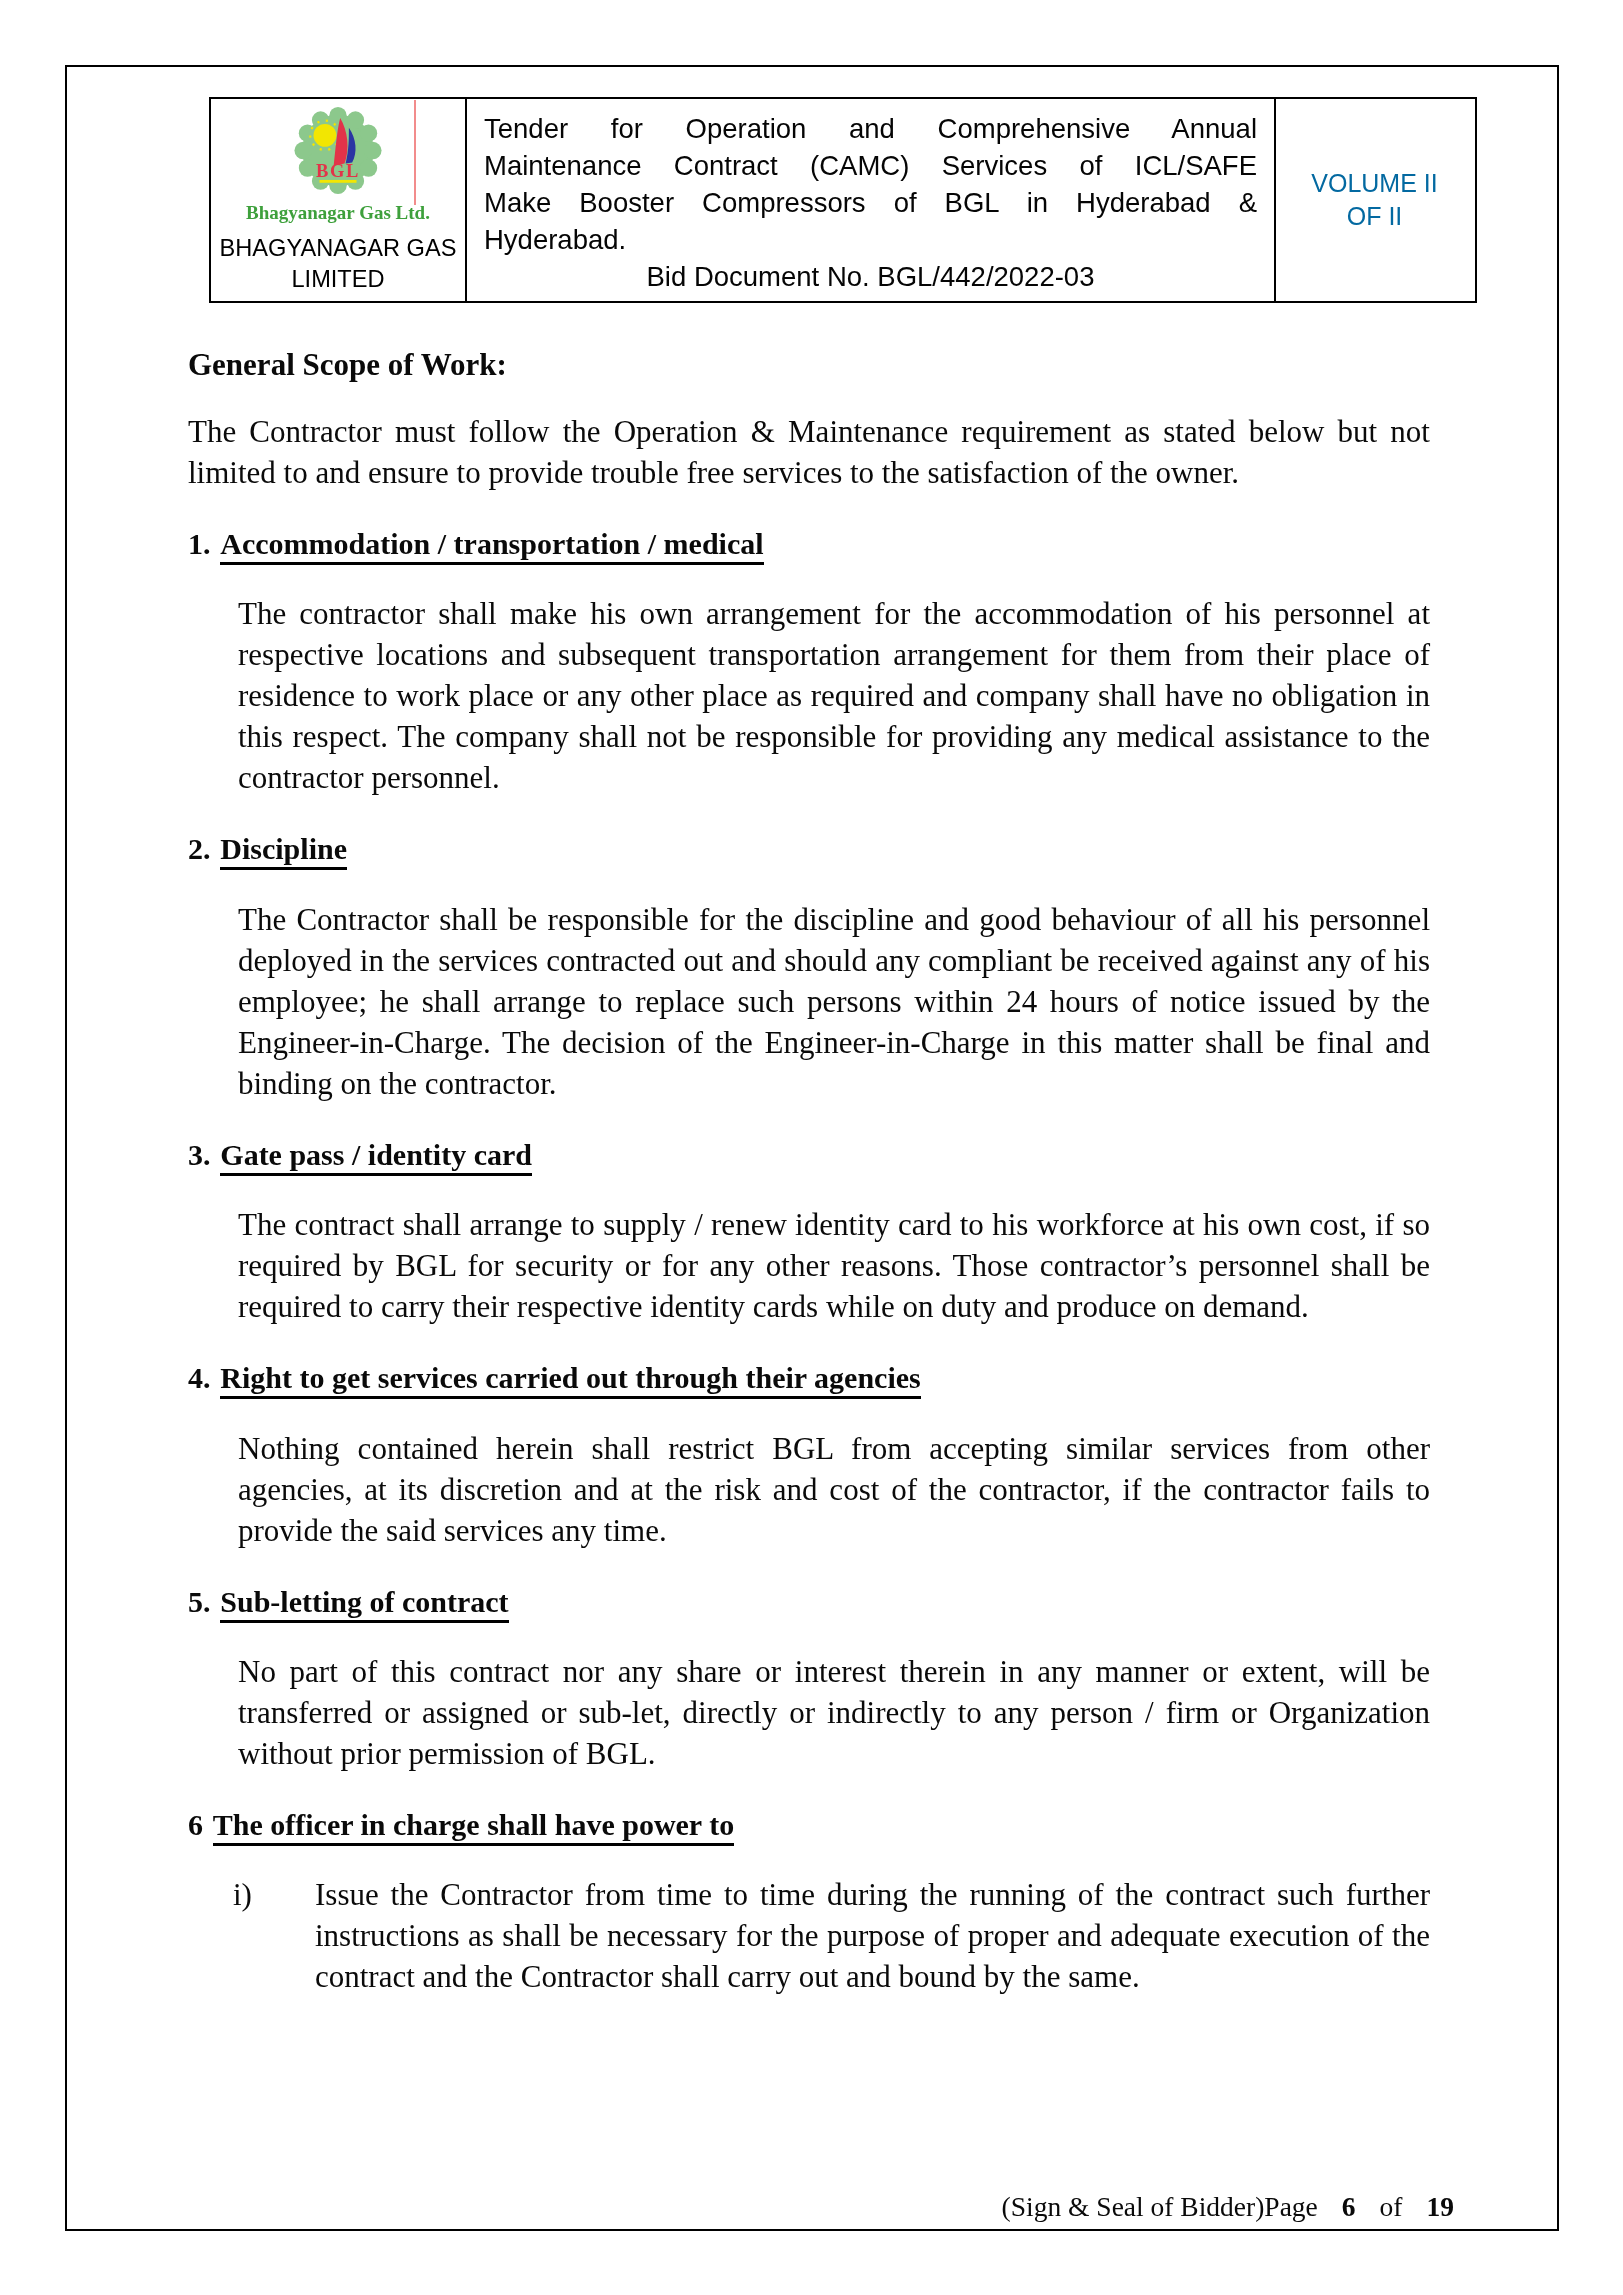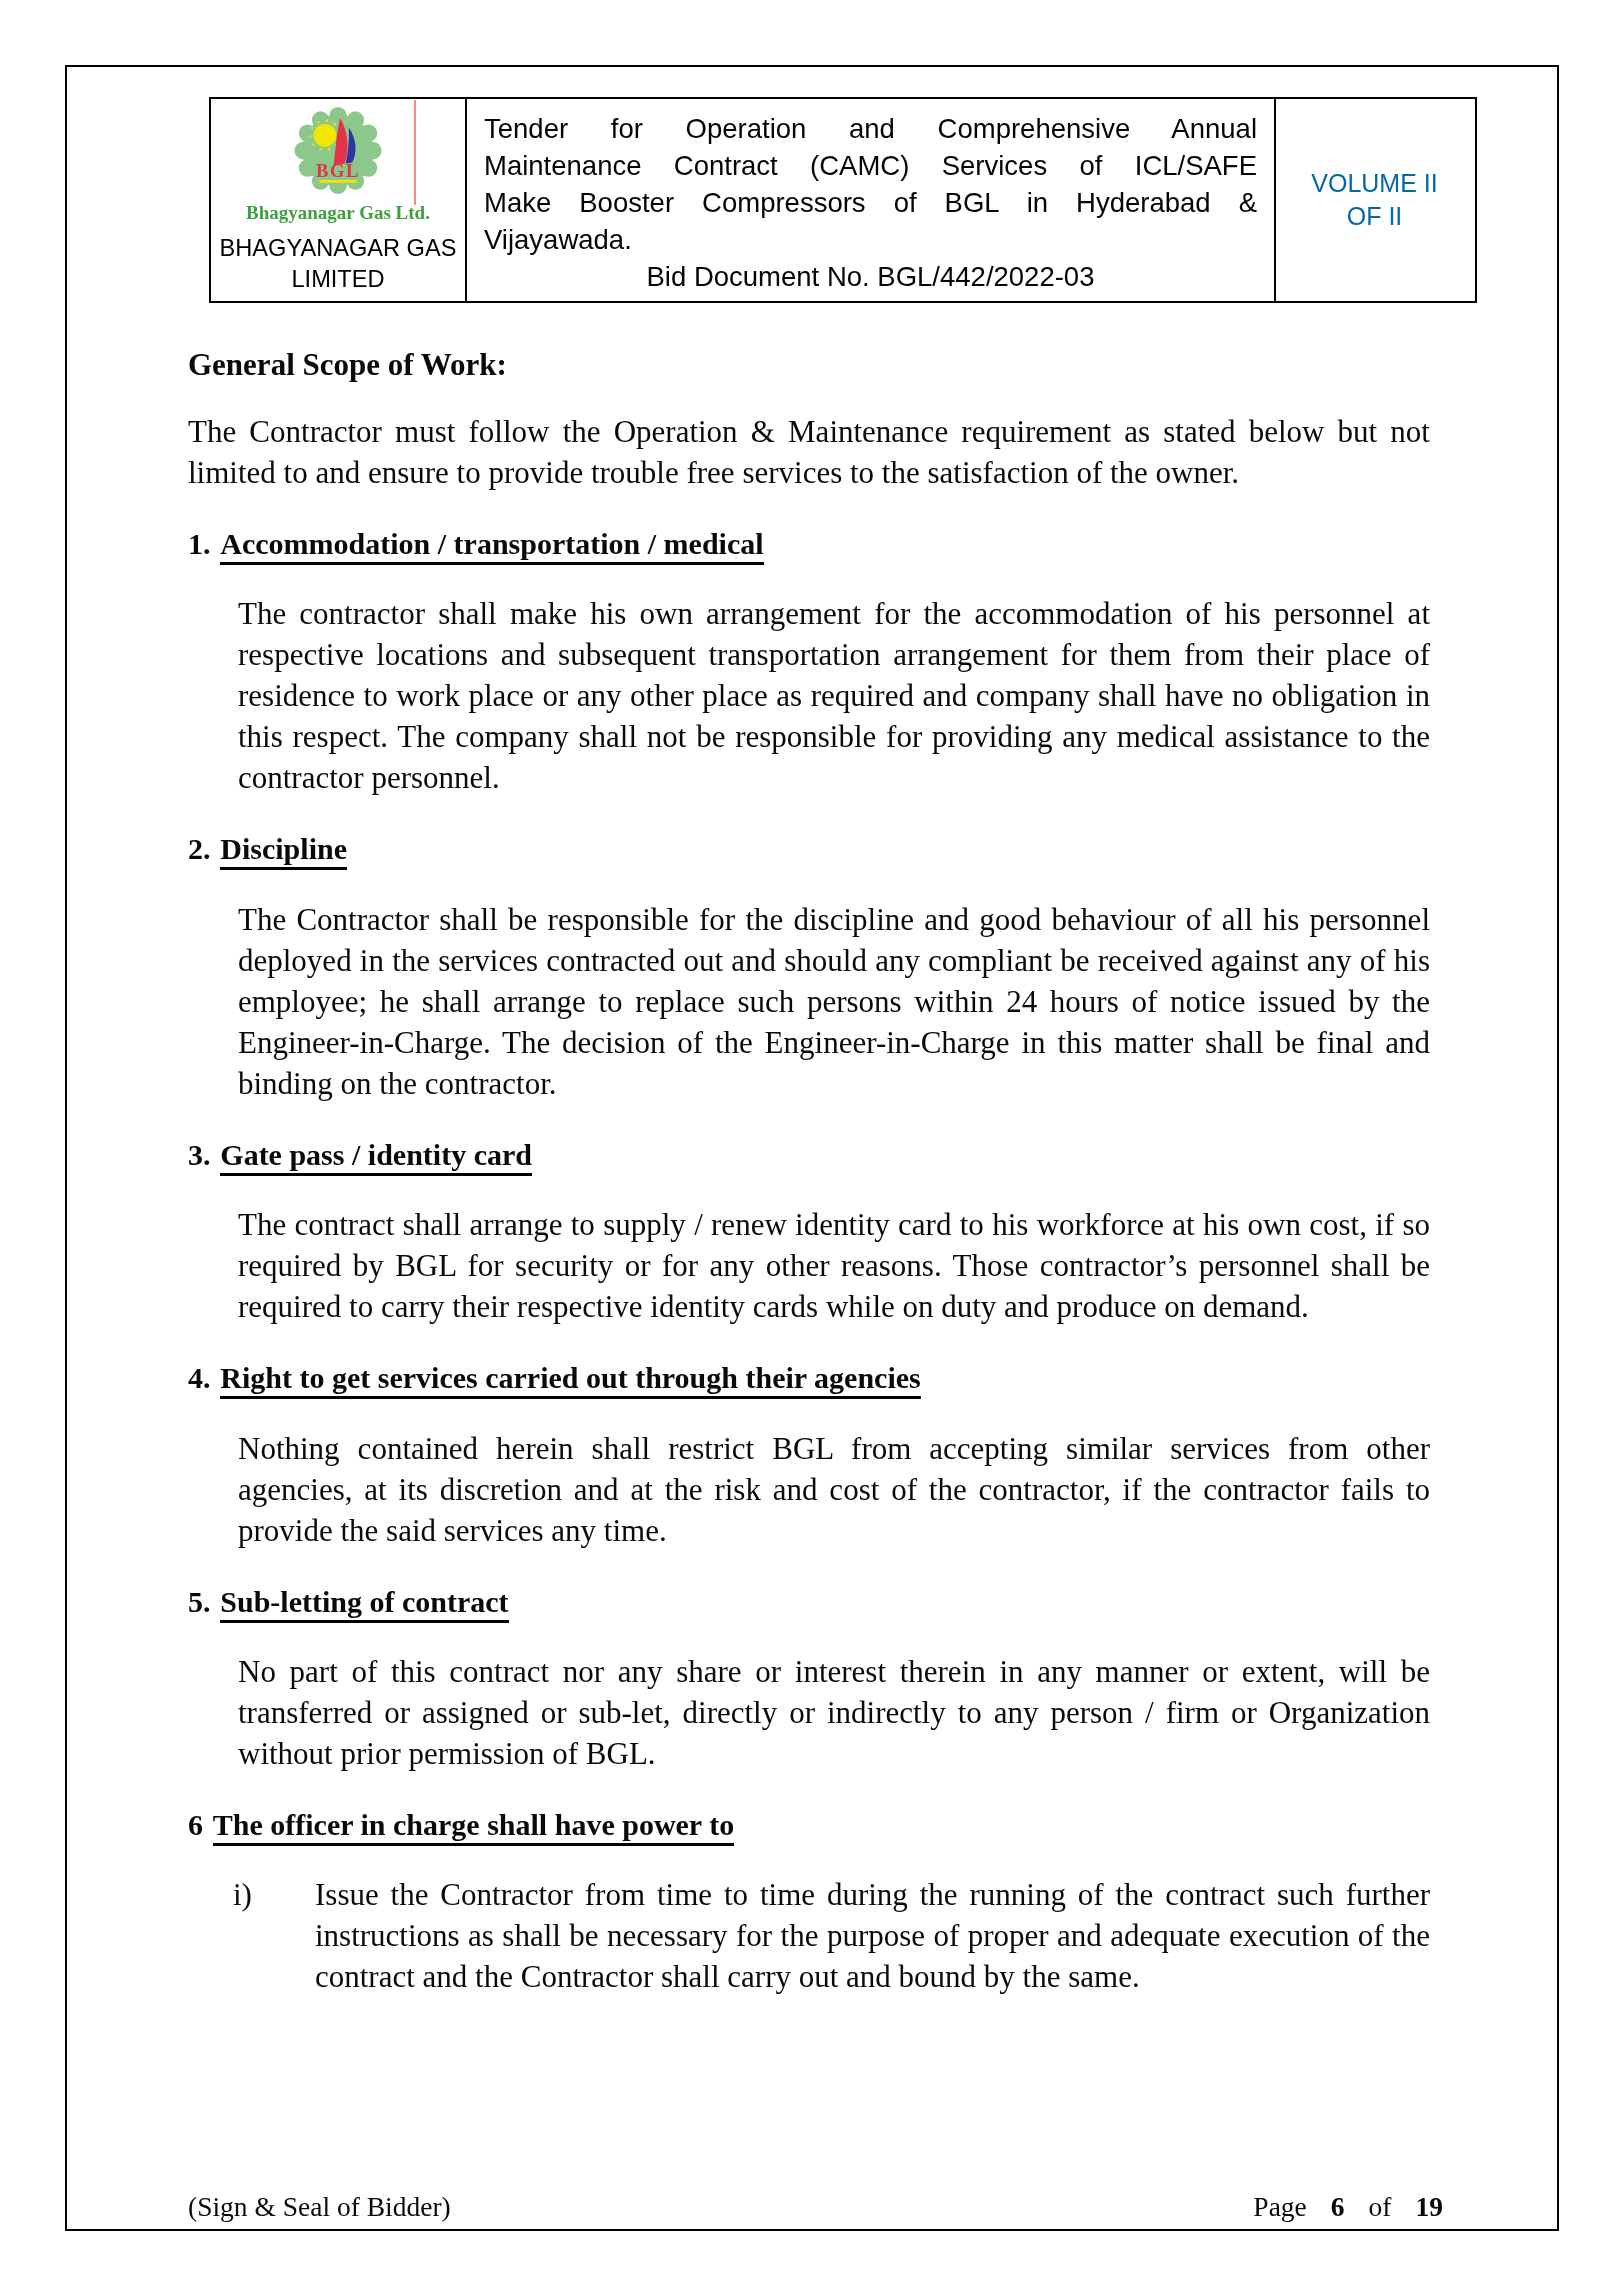--- a/index.html
+++ b/index.html
@@ -115,23 +115,23 @@
     font-size:31px;line-height:41px;
   }
   .list-text{
     flex:1 1 auto;
     font-size:31px;line-height:41px;
     text-align:justify;
   }
   
   .footer{
     position:absolute;
-    left:188px;right:180px;top:2190px;
+    left:188px;right:169px;top:2190px;
     display:flex;
-    justify-content:space-between;
+    justify-content:flex-end;
     font-size:27.5px;line-height:33px;
   }
   .pagenum{display:flex;gap:24px;}
   .pagenum .b{font-weight:bold;}
   
   .bgl-svg{display:block;}
 </style>
 </head>
 <body>
 
@@ -177,21 +177,21 @@
         <div class="company-name">
           <div>BHAGYANAGAR GAS</div>
           <div>LIMITED</div>
         </div>
       </div>
 
       <div class="cell title-cell">
         <div class="just-line">Tender for Operation and Comprehensive Annual</div>
         <div class="just-line">Maintenance Contract (CAMC) Services of ICL/SAFE</div>
         <div class="just-line">Make Booster Compressors of BGL in Hyderabad &amp;</div>
-        <div>Vijayawada.</div>
+        <div>Hyderabad.</div>
         <div class="bid-line">Bid Document No. BGL/442/2022-03</div>
       </div>
 
       <div class="cell volume-cell">
         <div>VOLUME II</div>
         <div>OF II</div>
       </div>
     </div>
 
     <div class="general-heading">General Scope of Work:</div>

